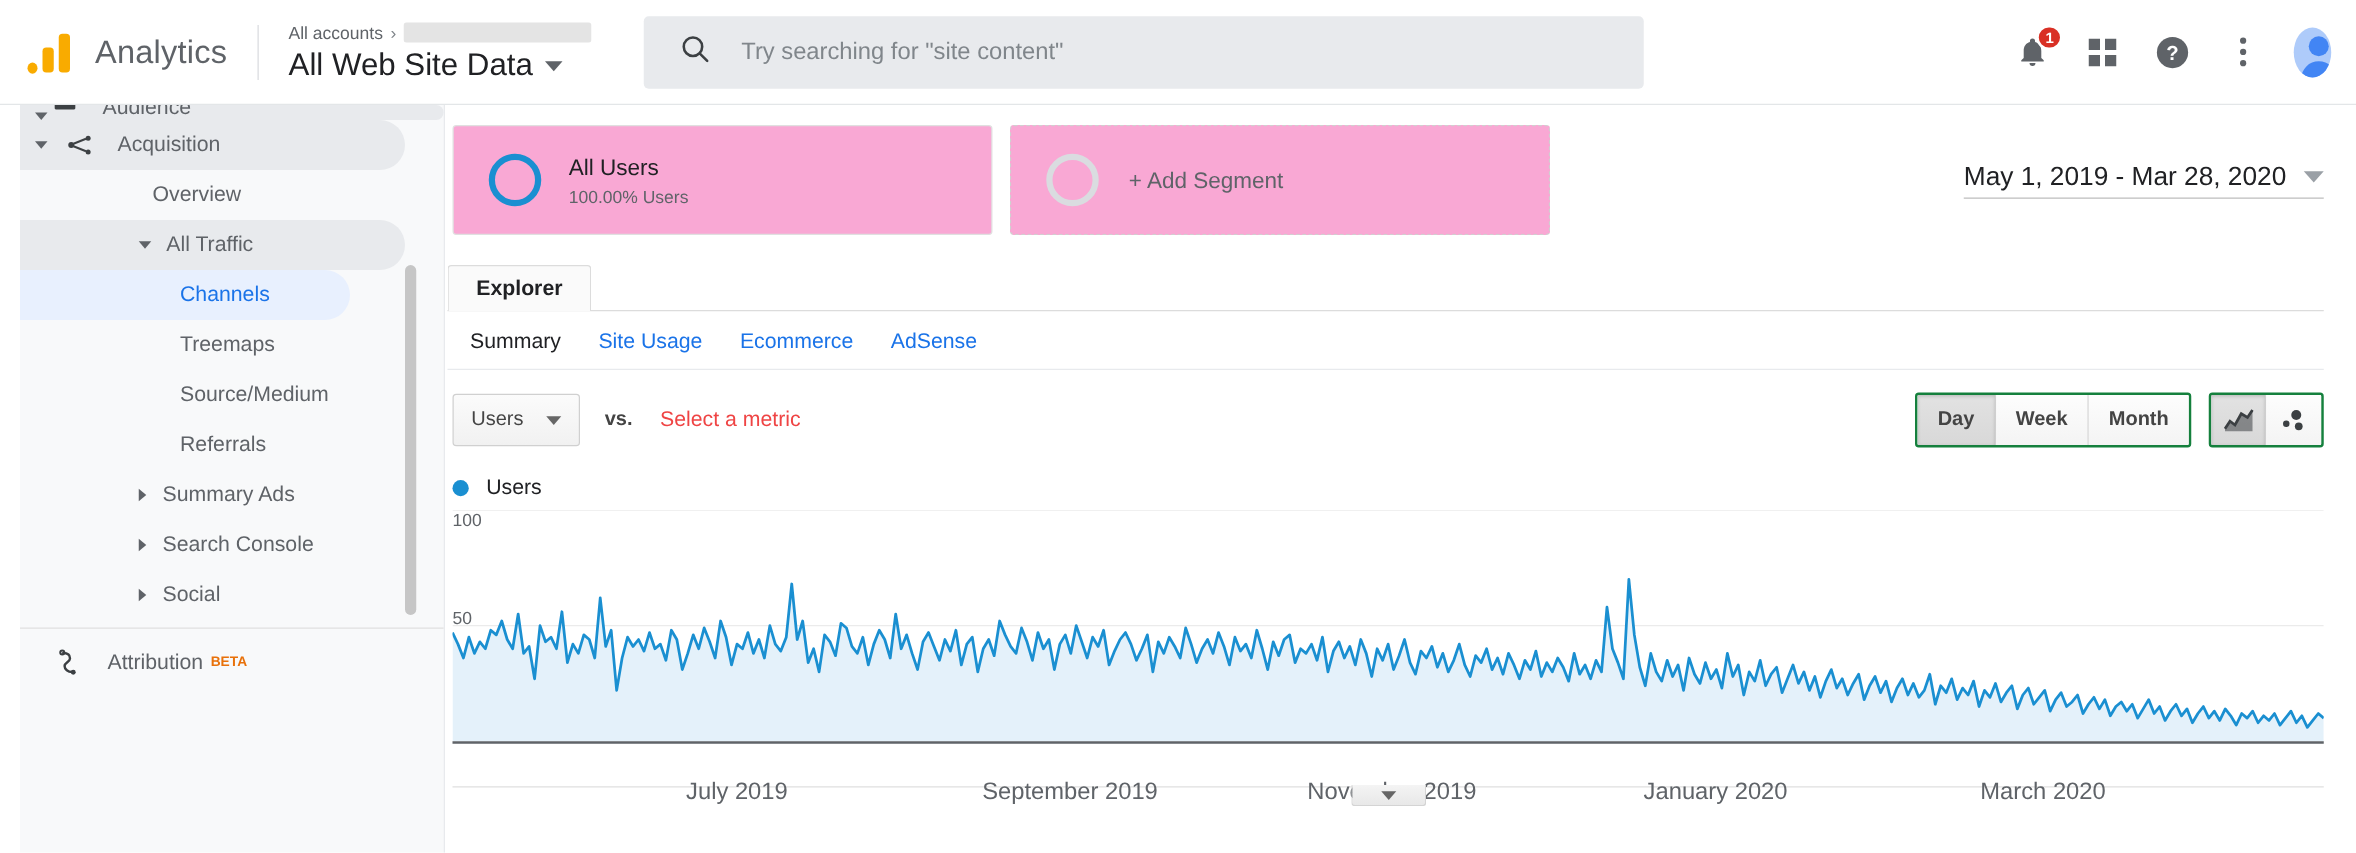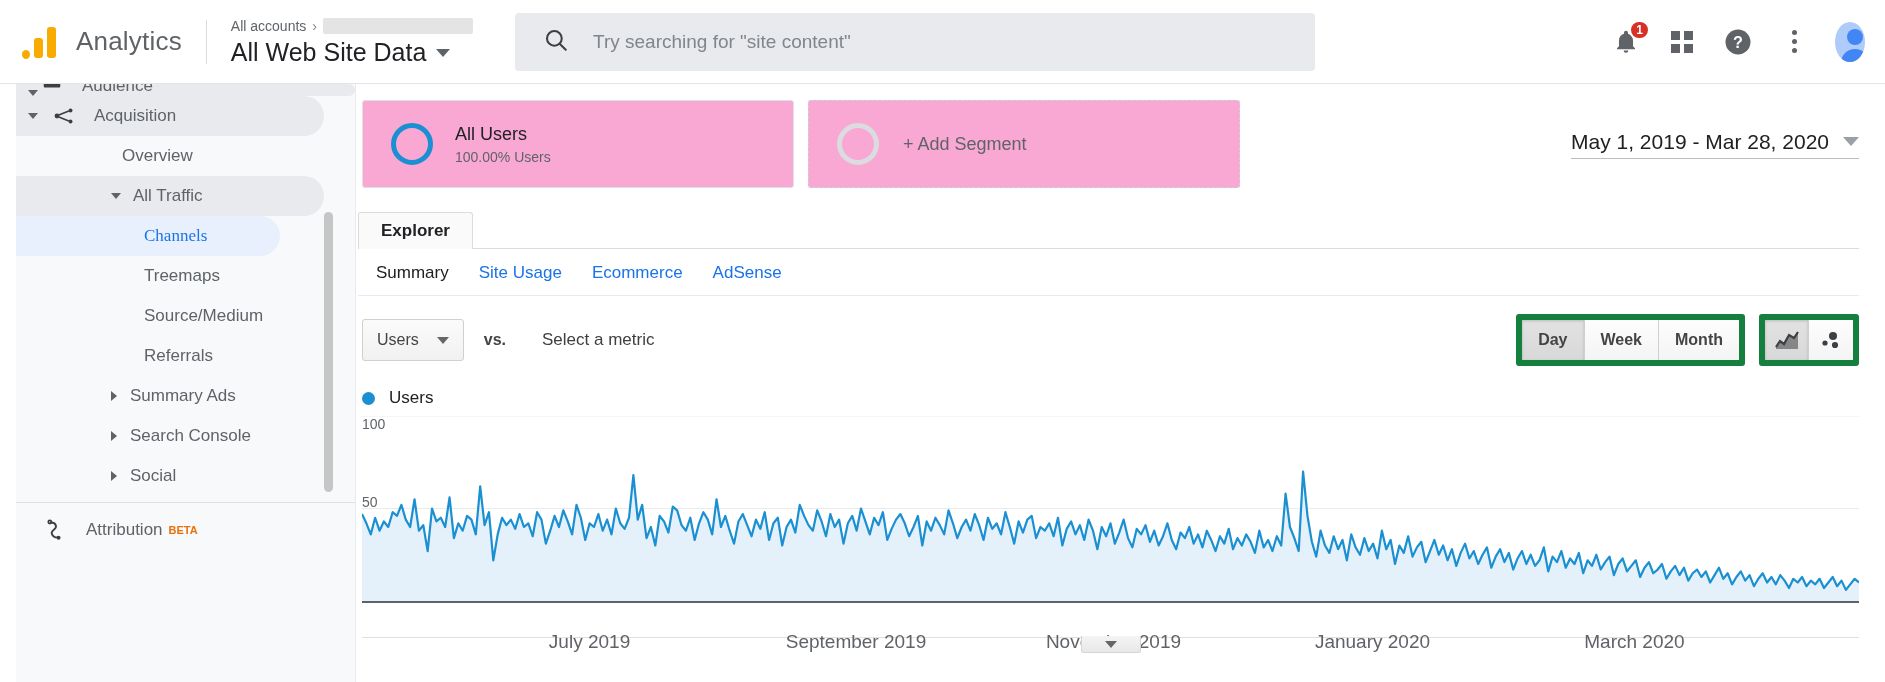--- a/index.html
+++ b/index.html
@@ -204,24 +204,24 @@
     border: 1px solid #d0d0d0; border-radius: 3px;
     background: linear-gradient(#fbfbfb, #f1f1f1);
     display: flex; align-items: center; justify-content: space-between; gap: 18px;
     font-size: 16px; color: #444; cursor: pointer;
   }
   .metric-btn .cd {
     width:0;height:0;
     border-left:6px solid transparent;border-right:6px solid transparent;border-top:7px solid #666;
   }
   .vs-label { font-size: 16px; font-weight: 700; color: #444; margin-left: 20px; }
-  .select-metric { font-size: 17px; color: #404040; margin-left: 36px; cursor: pointer; }
+  .select-metric { font-size: 17px; color: #ef4444; margin-left: 22px; cursor: pointer; }
 
   .gran-group { margin-left: auto; display: flex; align-items: center; gap: 14px; }
-  .btn-group { display: flex; border: 6px solid #15803d; border-radius: 3px; overflow: hidden; }
+  .btn-group { display: flex; border: 2px solid #15803d; border-radius: 3px; overflow: hidden; }
   .gran {
     padding: 0 16px; height: 40px; display: flex; align-items: center;
     font-size: 16px; font-weight: 700; color: #444; cursor: pointer;
     background: linear-gradient(#fdfdfd, #f4f4f4);
     border-right: 1px solid #cfcfcf;
   }
   .gran:last-child { border-right: none; }
   .gran.active { background: linear-gradient(#e2e2e2, #d8d8d8); box-shadow: inset 0 1px 3px rgba(0,0,0,.18); }
   .charttype {
     width: 44px; height: 40px; display: flex; align-items: center; justify-content: center;
@@ -362,21 +362,21 @@
 
   <div class="nav-row lvl1">
     <span>Overview</span>
   </div>
 
   <div class="nav-row group lvl2" style="width:308px;">
     <span class="tri" style="margin-right:12px;"></span>
     <span>All Traffic</span>
   </div>
 
-  <div class="nav-row selected lvl3" style="width:264px;font-family:Liberation Serif, serif;">
+  <div class="nav-row selected lvl3" style="width:264px;">
     <span>Channels</span>
   </div>
 
   <div class="nav-row lvl3">
     <span>Treemaps</span>
   </div>
 
   <div class="nav-row lvl3">
     <span>Source/Medium</span>
   </div>

